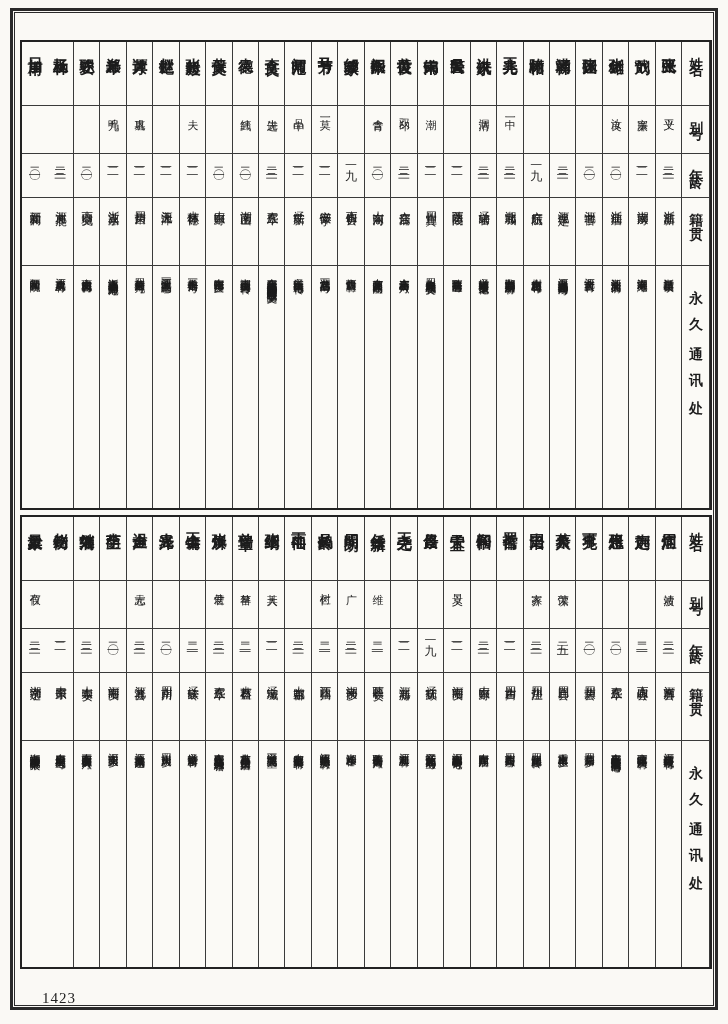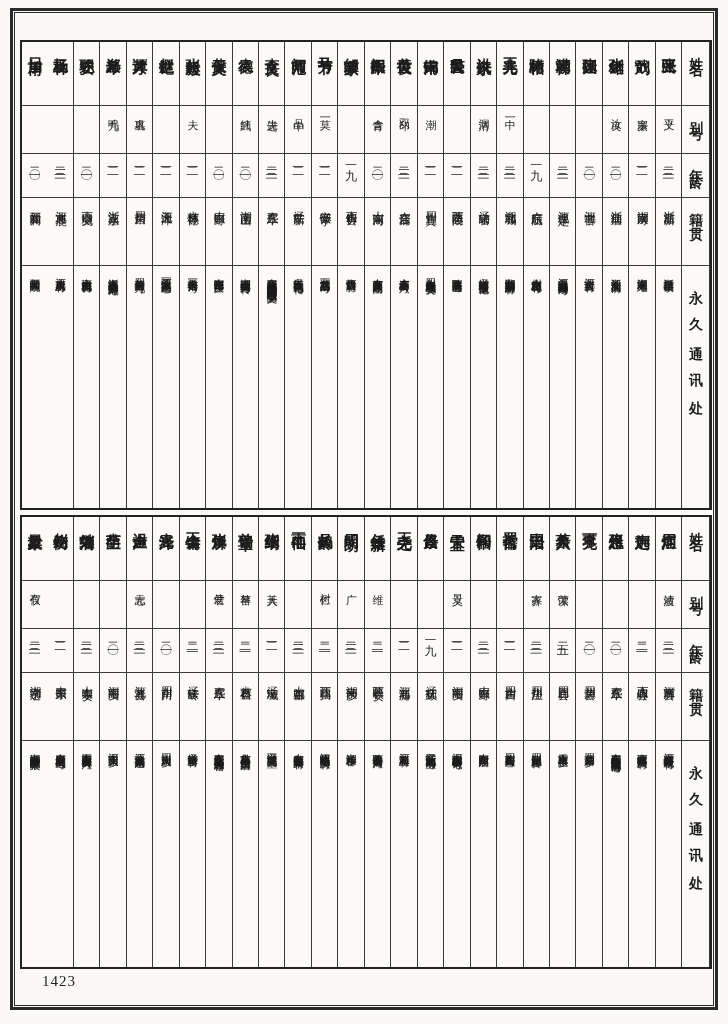--- a/index.html
+++ b/index.html
@@ -55,21 +55,21 @@
   .c-native{height:68px;}
   .c-native .vtext{font-size:11.5px;letter-spacing:1px;}
   .c-addr{flex:1;}
   .c-addr .vtext{font-size:10.5px;line-height:11.5px;letter-spacing:0.5px;max-height:100%;}
   .t1 .c-addr{height:240px;}
   .hcell .vtext{font-weight:700;}
   .h-name .vtext,.h-alias .vtext,.h-age .vtext{font-size:14px;letter-spacing:6px;}
   .h-native .vtext{font-size:14px;letter-spacing:14px;}
   .h-addr .vtext{font-size:14px;letter-spacing:28px;padding-top:8px;}
   .page-number{
-    position:absolute;left:42px;bottom:34px;
+    position:absolute;left:42px;bottom:17px;
     font-size:15px;letter-spacing:1px;color:#222;
     font-family:"Liberation Serif","DejaVu Serif",serif;
   }
 </style>
 </head>
 <body>
 
 <div class="page">
   <div class="frame">
     <div class="frame-inner"></div>

